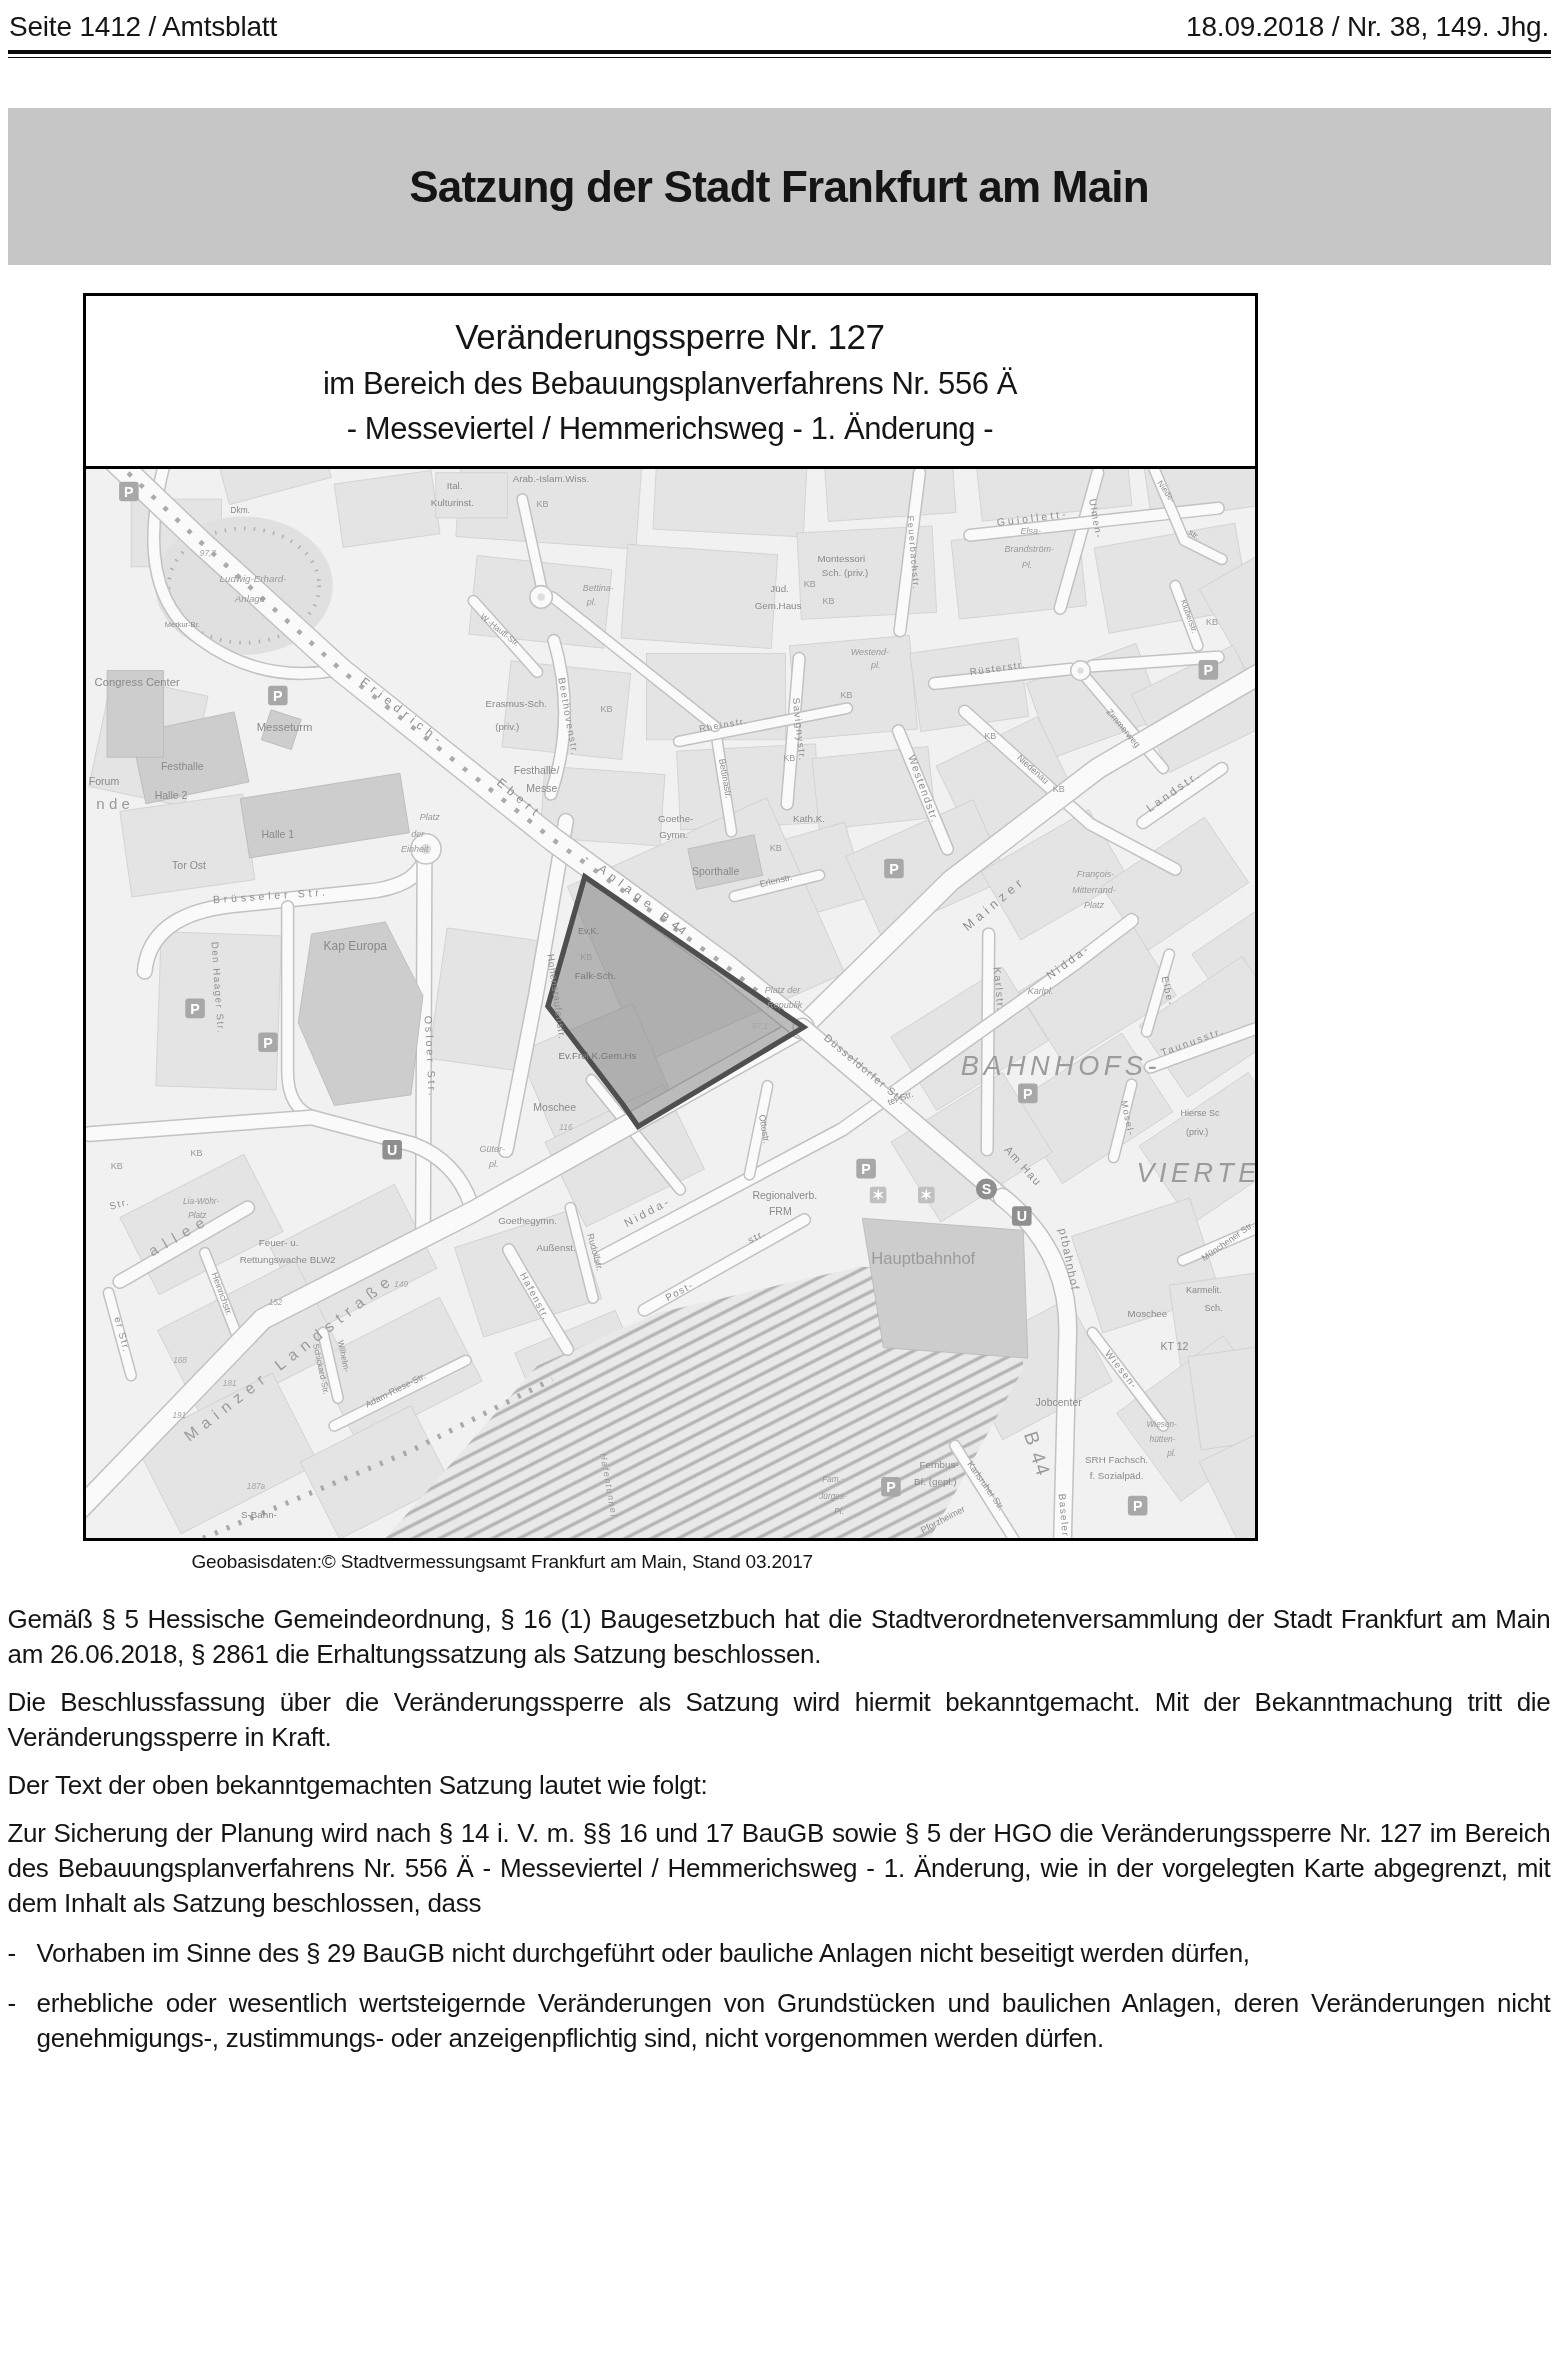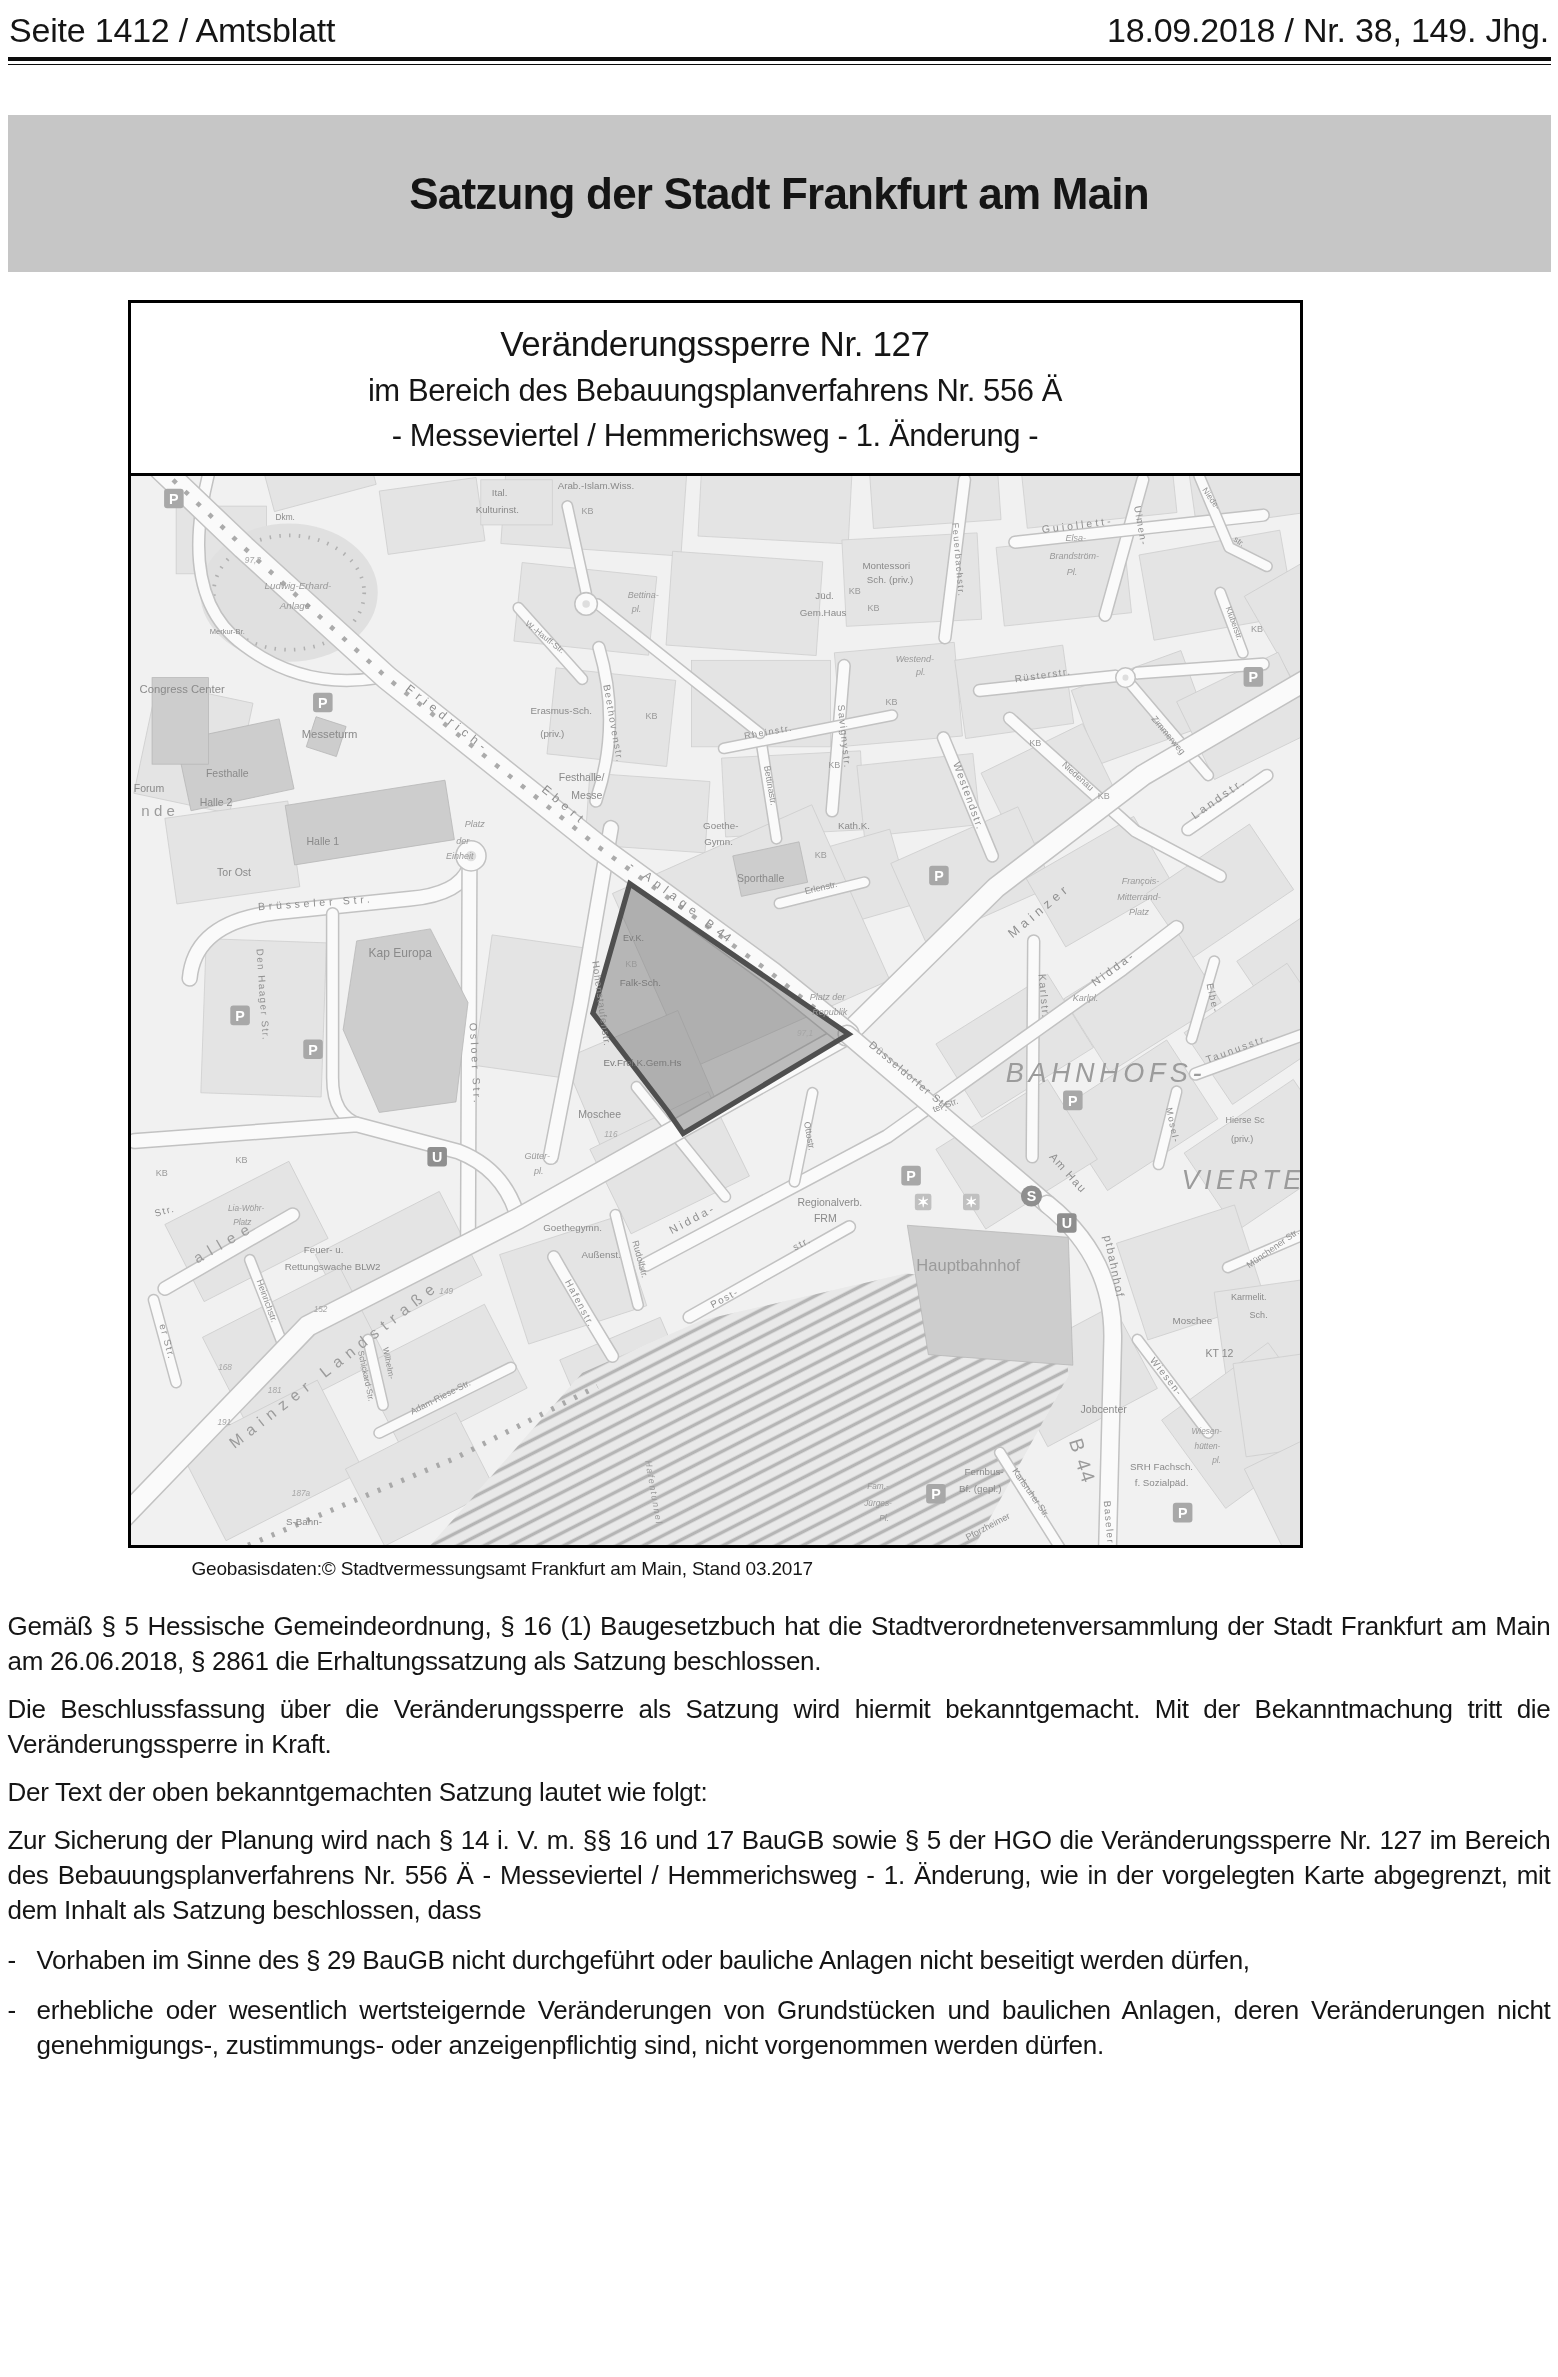--- a/index.html
+++ b/index.html
@@ -1,29 +1,29 @@
 <!DOCTYPE html>
 <html style="--banner_bg: #c6c6c6; --map_overlay: #6e6e6e; --map_overlay_stroke: #4f4f4f; --ink: #151515;font-size:12px"><head>
 <meta charset="utf-8">
 <style>
   html,body{margin:0;padding:0;background:#ffffff;}
   body{width:1558px;height:2377px;overflow:hidden;font-family:"Liberation Sans",sans-serif;color:var(--ink,#151515);}
   .page{width:1558px;height:2377px;padding:6px 7.5px 0 7.5px;box-sizing:border-box;background:#fff;}
 
   
-  .hdr{display:flex;justify-content:space-between;align-items:baseline;font-size:34px;letter-spacing:-0.2px;padding:4.5px 1.5px 7.5px 1.5px;}
+  .hdr{display:flex;justify-content:space-between;align-items:baseline;font-size:28px;letter-spacing:-0.2px;padding:4.5px 1.5px 7.5px 1.5px;}
   .rule-thick{height:3.8px;background:#0c0c0c;}
   .rule-thin{height:1.5px;background:#0c0c0c;margin-top:3px;}
 
   
   .banner{margin-top:50px;height:157px;background:var(--banner_bg,#c6c6c6);display:flex;align-items:center;justify-content:center;}
   .banner h1{margin:0;font-size:44px;font-weight:bold;letter-spacing:-0.8px;}
 
   
-  .map-wrap{width:1175px;margin-left:120px;margin-top:28px;border:3px solid #000;box-sizing:border-box;background:#fff;}
+  .map-wrap{width:1175px;margin-left:75px;margin-top:28px;border:3px solid #000;box-sizing:border-box;background:#fff;}
   .map-title{text-align:center;padding:16.6px 0 15px 0;letter-spacing:-0.4px;}
   .map-title .l1{font-size:35px;line-height:48px;}
   .map-title .l2,.map-title .l3{font-size:31px;line-height:45px;}
   .map-area{border-top:3px solid #000;line-height:0;overflow:hidden;background:#f1f1f1;}
 
   .caption{margin:10.5px 0 0 184px;font-size:19px;letter-spacing:-0.2px;}
 
   
   .doc{margin-top:29px;font-size:26px;line-height:35px;letter-spacing:-0.3px;}
   .doc p{margin:12.8px 0;text-align:justify;}

